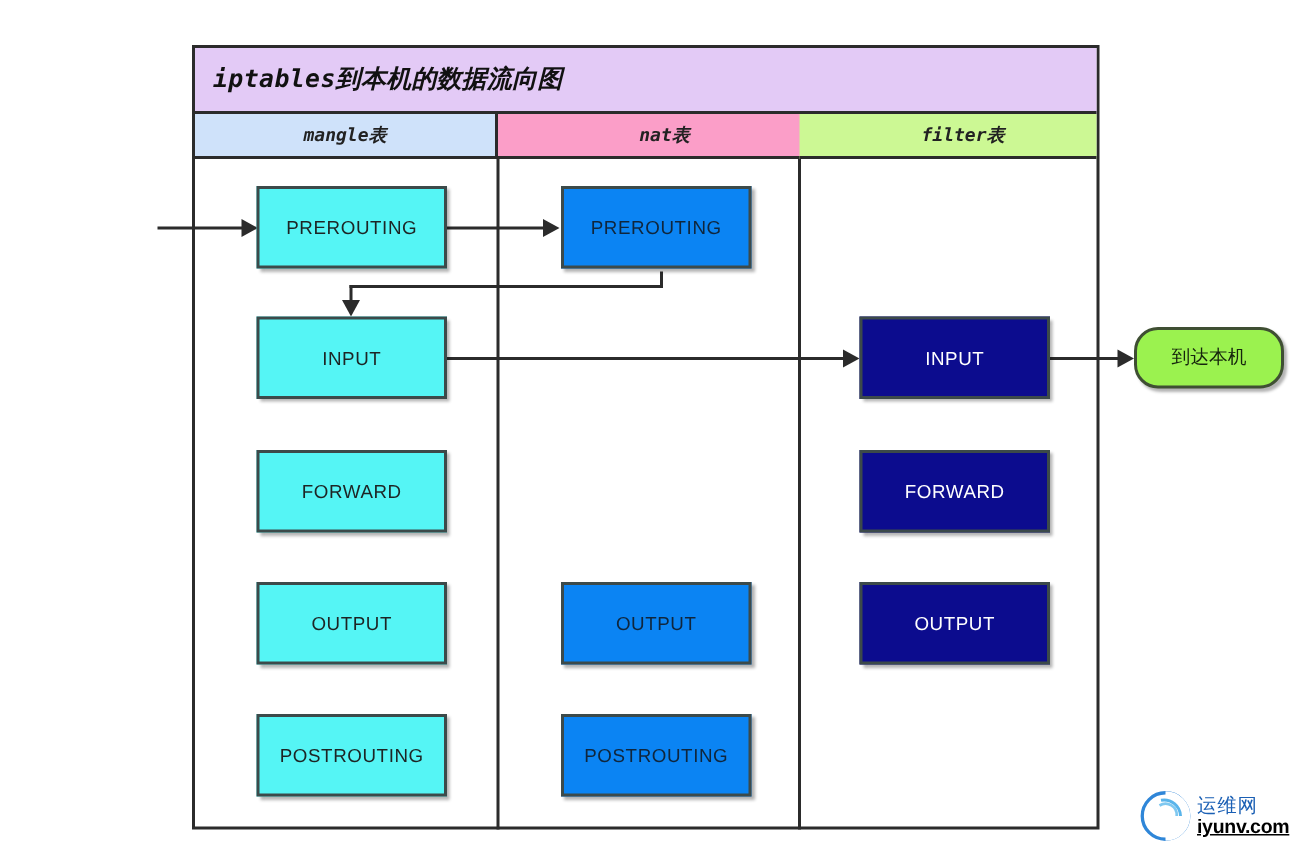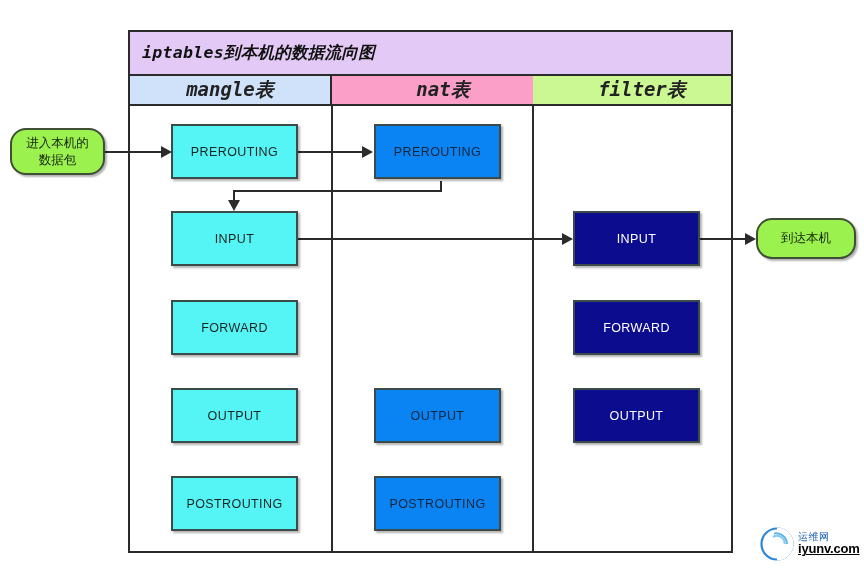--- a/index.html
+++ b/index.html
@@ -38,21 +38,21 @@
   
   .hdr{
     position:absolute;top:76px;height:30px;
     box-sizing:border-box;
     border-bottom:2px solid #2b2b2b;
     display:flex;align-items:center;justify-content:center;
     z-index:2;
   }
   .hdr .lbl{
     font-family:"DejaVu Sans Mono","Liberation Mono",monospace;
-    font-style:italic;font-weight:bold;font-size:19px;color:#222;
+    font-style:italic;font-weight:bold;font-size:12px;color:#222;
     white-space:nowrap;
   }
   .hdr-mangle{left:130px;width:202px;background:#cfe2fa;border-right:2px solid #2b2b2b;}
   .hdr-nat{left:332px;width:224px;background:#fb9ec8;border-right:2px solid #2b2b2b;}
   .hdr-filter{left:533px;width:198px;background:#ccf894;padding-left:20px;}
 
   
   .divider{
     position:absolute;top:106px;width:2px;height:447px;
     background:#2b2b2b;z-index:2;
@@ -99,21 +99,21 @@
     border-top:11px solid #2b2b2b;
   }
 
   
   .watermark{
     position:absolute;left:757px;top:519px;width:104px;height:50px;
     z-index:20;display:flex;align-items:center;
   }
   .wm-mark{width:40px;height:40px;position:relative;flex:0 0 auto;}
   .wm-txt{display:flex;flex-direction:column;justify-content:center;margin-left:1px;}
-  .wm-cn{font-size:10px;color:#1a5fb4;line-height:1.05;letter-spacing:.5px;}
+  .wm-cn{font-size:13px;color:#1a5fb4;line-height:1.05;letter-spacing:.5px;}
   .wm-en{font-size:13px;font-weight:bold;color:#000000;line-height:1.05;letter-spacing:-.2px;text-decoration:underline;}
 </style>
 </head>
 <body>
 
 <div id="stage">
 
   <div class="frame"></div>
 
   <div class="title-bar">
@@ -143,24 +143,20 @@
   <div class="wire h" style="left:233px;top:190px;width:209px;"></div>
   <div class="wire v" style="left:233px;top:190px;height:15px;"></div>
   <div class="arrow down" style="left:228px;top:200px;"></div>
 
   <div class="wire h" style="left:298px;top:238px;width:268px;"></div>
   <div class="arrow right" style="left:562px;top:233px;"></div>
 
   <div class="wire h" style="left:700px;top:238px;width:48px;"></div>
   <div class="arrow right" style="left:745px;top:233px;"></div>
 
-  <div class="term" style="left:10px;top:128px;width:95px;height:47px;">
-    <span>进入本机的</span>
-    <span>数据包</span>
-  </div>
 
   <div class="term" style="left:756px;top:218px;width:100px;height:41px;">
     <span>到达本机</span>
   </div>
 
   <div class="chain c-mangle" style="left:171px;top:124px;width:127px;height:55px;">
     <span>PREROUTING</span>
   </div>
   <div class="chain c-mangle" style="left:171px;top:211px;width:127px;height:55px;">
     <span>INPUT</span>

